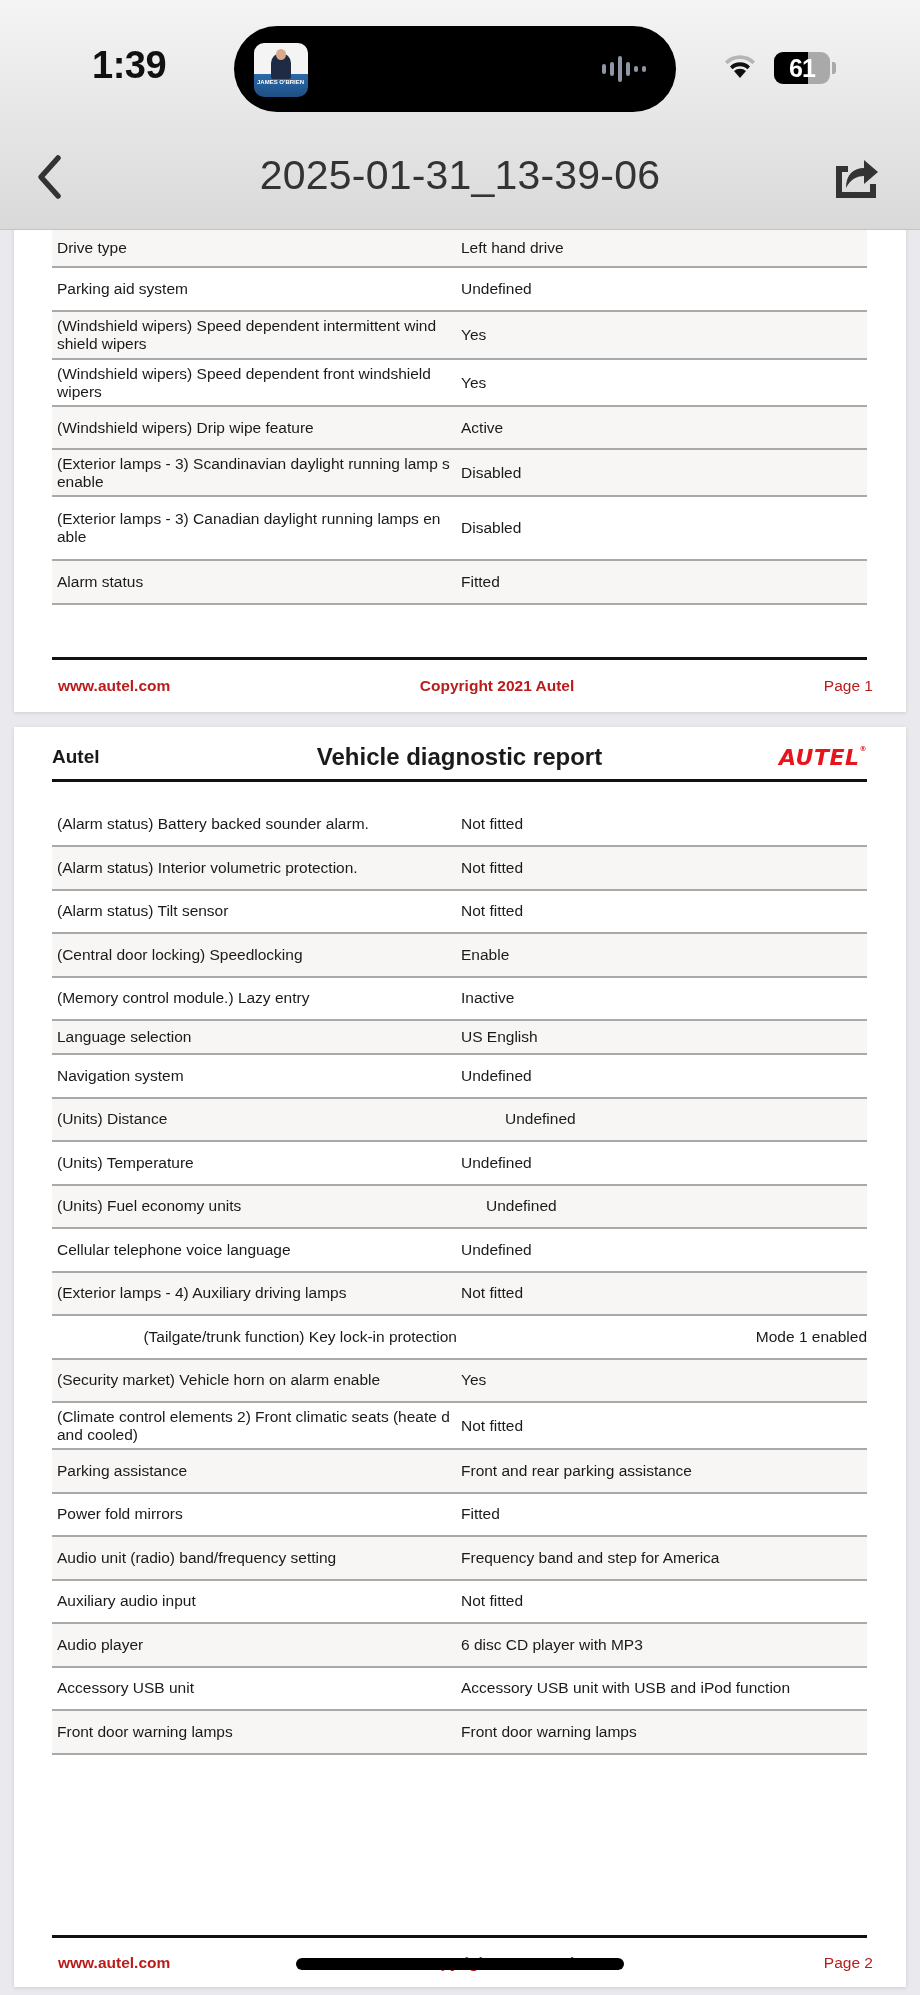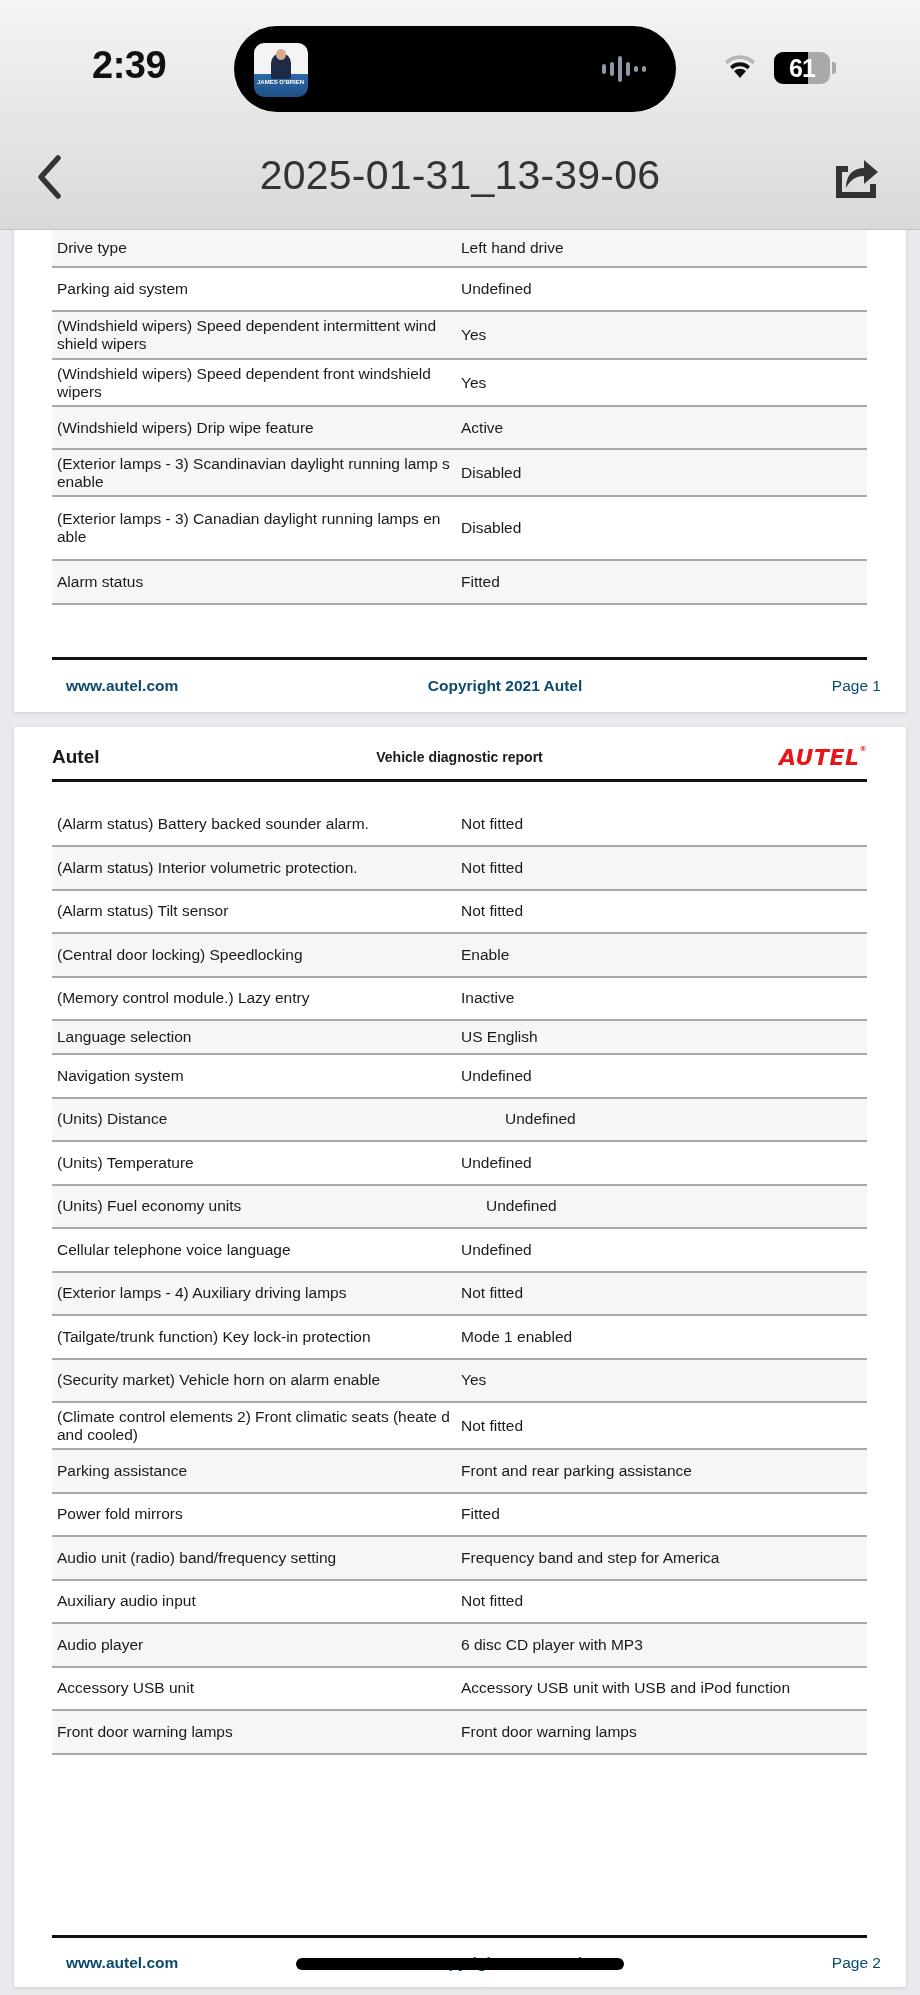--- a/index.html
+++ b/index.html
@@ -84,32 +84,32 @@
     position: relative; display: flex; align-items: center;
     border-bottom: 2px solid #a9a9a9;
     font-size: 15.5px; line-height: 18px; color: #1a1a1a;
   }
   .row.alt { background: #f7f6f4; }
   .row .k { width: 409px; padding: 0 4px 0 5px; }
   .row .v { flex: 1; }
 
   .footer-rule { position: absolute; left: 38px; width: 815px; height: 3px; background: #111; }
   .footer {
-    position: absolute; left: 52px; width: 815px; display: flex;
-    justify-content: space-between; font-size: 15.5px; color: #0c4a6e;
+    position: absolute; left: 44px; width: 815px; display: flex;
+    justify-content: space-between; font-size: 15.5px; color: #b91c1c;
   }
   .footer .url, .footer .copy { font-weight: bold; }
   .footer .pg { font-weight: normal; }
 
   .header {
     position: absolute; left: 38px; width: 815px; top: 15px; height: 30px;
     display: flex; justify-content: space-between; align-items: center;
   }
   .header .brand { font-size: 19px; font-weight: bold; }
-  .header .rtitle { font-size: 14px; font-weight: bold; position: absolute; left: 0; right: 0; text-align: center; pointer-events: none; }
+  .header .rtitle { font-size: 24px; font-weight: bold; position: absolute; left: 0; right: 0; text-align: center; pointer-events: none; }
   .header .logo {
     font-size: 22px; font-weight: bold; color: #e8141c; font-style: italic; letter-spacing: 0.5px;
     font-family: "DejaVu Sans", sans-serif;
   }
   .header .logo sup { font-size: 7px; vertical-align: top; }
   .header-rule { position: absolute; left: 38px; width: 815px; top: 52px; height: 3px; background: #111; }
 
   .home-indicator {
     position: absolute; left: 296px; top: 1958px; width: 328px; height: 12px;
     background: #000; border-radius: 6px; z-index: 6;
@@ -211,21 +211,21 @@
         <span class="v">Undefined</span>
       </div>
     <div class="row" style="height:43.5px;">
         <span class="k">Cellular telephone voice language</span>
         <span class="v">Undefined</span>
       </div>
     <div class="row alt" style="height:43.5px;">
         <span class="k">(Exterior lamps - 4) Auxiliary driving lamps</span>
         <span class="v">Not fitted</span>
       </div>
-    <div class="row" style="height:43.5px;">
+    <div class="row" style="height:43.5px;text-align:right;">
         <span class="k">(Tailgate/trunk function) Key lock-in protection</span>
         <span class="v">Mode 1 enabled</span>
       </div>
     <div class="row alt" style="height:43.5px;">
         <span class="k">(Security market) Vehicle horn on alarm enable</span>
         <span class="v">Yes</span>
       </div>
     <div class="row" style="height:47px;">
         <span class="k">(Climate control elements 2) Front climatic seats (heate d and cooled)</span>
         <span class="v">Not fitted</span>
@@ -262,21 +262,21 @@
 
   <div class="footer-rule" style="top:1208px;"></div>
   <div class="footer" style="top:1227px;">
     <span class="url">www.autel.com</span>
     <span class="copy">Copyright 2021 Autel</span>
     <span class="pg">Page 2</span>
   </div>
 </div>
 
 <div class="chrome">
-  <span class="time">2:39</span>
+  <span class="time">1:39</span>
 
   <div class="island">
     <div class="album">
       <div class="person"></div>
       <div class="head"></div>
       <div class="name">JAMES O'BRIEN</div>
     </div>
     <div class="waveform">
       <span style="height:10px"></span>
         <span style="height:14px"></span>

